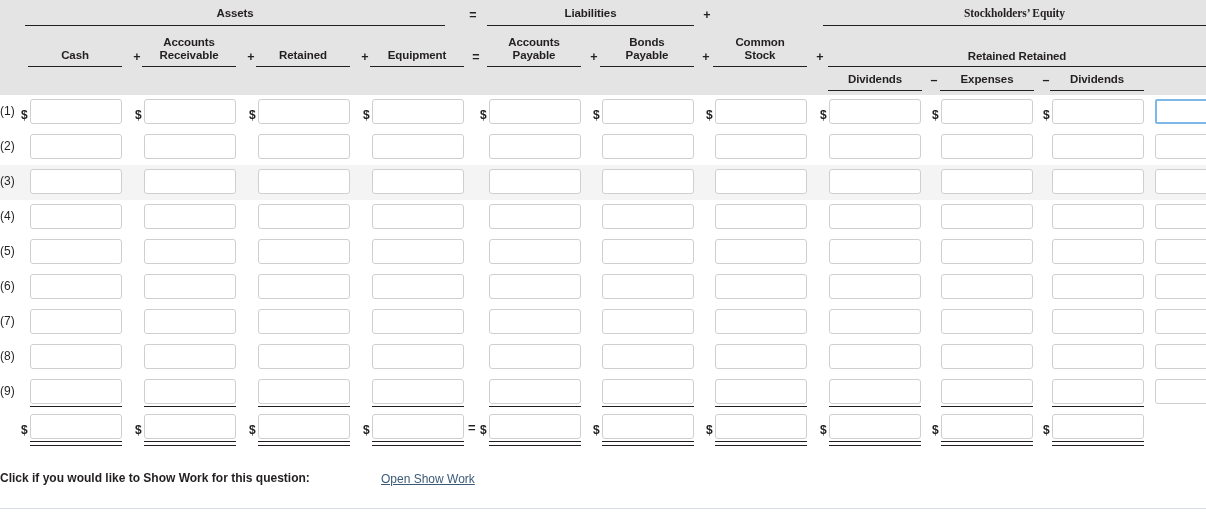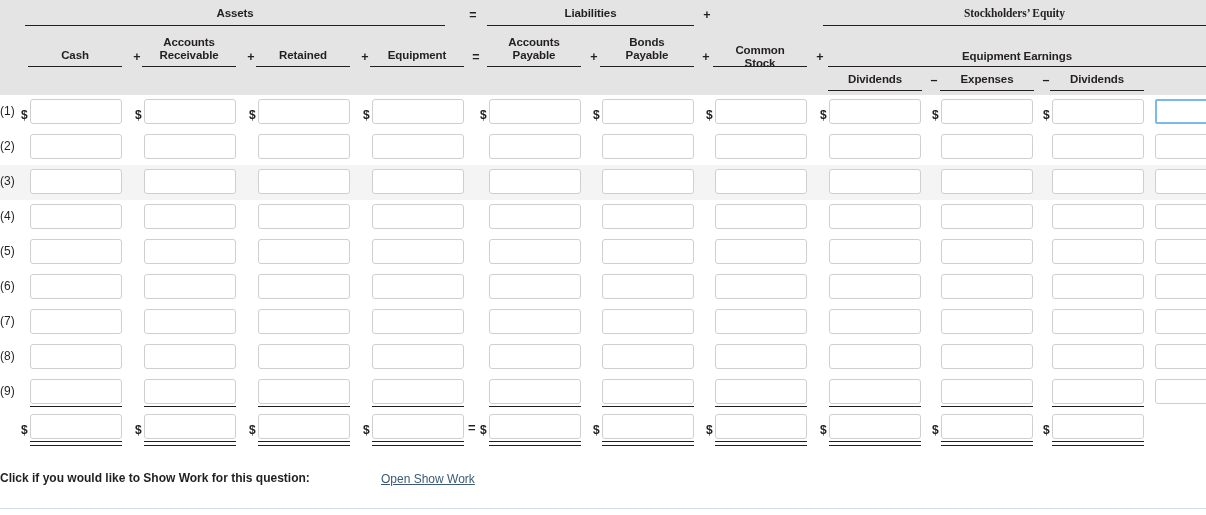--- a/index.html
+++ b/index.html
@@ -165,40 +165,40 @@
       <div class="hdr-cell" style="left: 142px; width: 94px; top: 36px;">Accounts<br>Receivable</div>
       <div class="hdr-rule" style="left: 142px; width: 94px; top: 66px;"></div>
       <div class="hdr-cell" style="left: 256px; width: 94px; top: 49px;">Retained</div>
       <div class="hdr-rule" style="left: 256px; width: 94px; top: 66px;"></div>
       <div class="hdr-cell" style="left: 370px; width: 94px; top: 49px;">Equipment</div>
       <div class="hdr-rule" style="left: 370px; width: 94px; top: 66px;"></div>
       <div class="hdr-cell" style="left: 487px; width: 94px; top: 36px;">Accounts<br>Payable</div>
       <div class="hdr-rule" style="left: 487px; width: 94px; top: 66px;"></div>
       <div class="hdr-cell" style="left: 600px; width: 94px; top: 36px;">Bonds<br>Payable</div>
       <div class="hdr-rule" style="left: 600px; width: 94px; top: 66px;"></div>
-      <div class="hdr-cell" style="left: 713px; width: 94px; top: 44px;">Common<br>Stock</div>
+      <div class="hdr-cell" style="left: 713px; width: 94px; top: 36px;">Common<br>Stock</div>
       <div class="hdr-rule" style="left: 713px; width: 94px; top: 66px;"></div>
       <div class="hdr-cell" style="left: 828px; width: 94px; top: 73px;">Dividends</div>
       <div class="hdr-rule" style="left: 828px; width: 94px; top: 90px;"></div>
       <div class="hdr-cell" style="left: 940px; width: 94px; top: 73px;">Expenses</div>
       <div class="hdr-rule" style="left: 940px; width: 94px; top: 90px;"></div>
       <div class="hdr-cell" style="left: 1050px; width: 94px; top: 73px;">Dividends</div>
       <div class="hdr-rule" style="left: 1050px; width: 94px; top: 90px;"></div>
     </div>
   <div id="header-column-ops">
       <div class="op" style="left: 131px; width: 12px; top: 50px;">+</div>
       <div class="op" style="left: 245px; width: 12px; top: 50px;">+</div>
       <div class="op" style="left: 359px; width: 12px; top: 50px;">+</div>
       <div class="op" style="left: 470px; width: 12px; top: 50px;">=</div>
       <div class="op" style="left: 588px; width: 12px; top: 50px;">+</div>
       <div class="op" style="left: 700px; width: 12px; top: 50px;">+</div>
       <div class="op" style="left: 814px; width: 12px; top: 50px;">+</div>
     </div>
   <div id="header-retained-earnings">
-      <div class="hdr-cell" style="left: 828px; width: 378px; top: 50px;">Equipment Earnings</div>
+      <div class="hdr-cell" style="left: 828px; width: 378px; top: 50px;">Retained Retained</div>
       <div class="hdr-rule" style="left: 828px; width: 378px; top: 66px;"></div>
       <div class="op" style="left: 928px; width: 12px; top: 73px;">–</div>
       <div class="op" style="left: 1040px; width: 12px; top: 73px;">–</div>
     </div>
 </div>
 
 <div class="grid">
   <div id="grid-rows">
       <div class="row">
         <div class="row-label">(1)</div>

